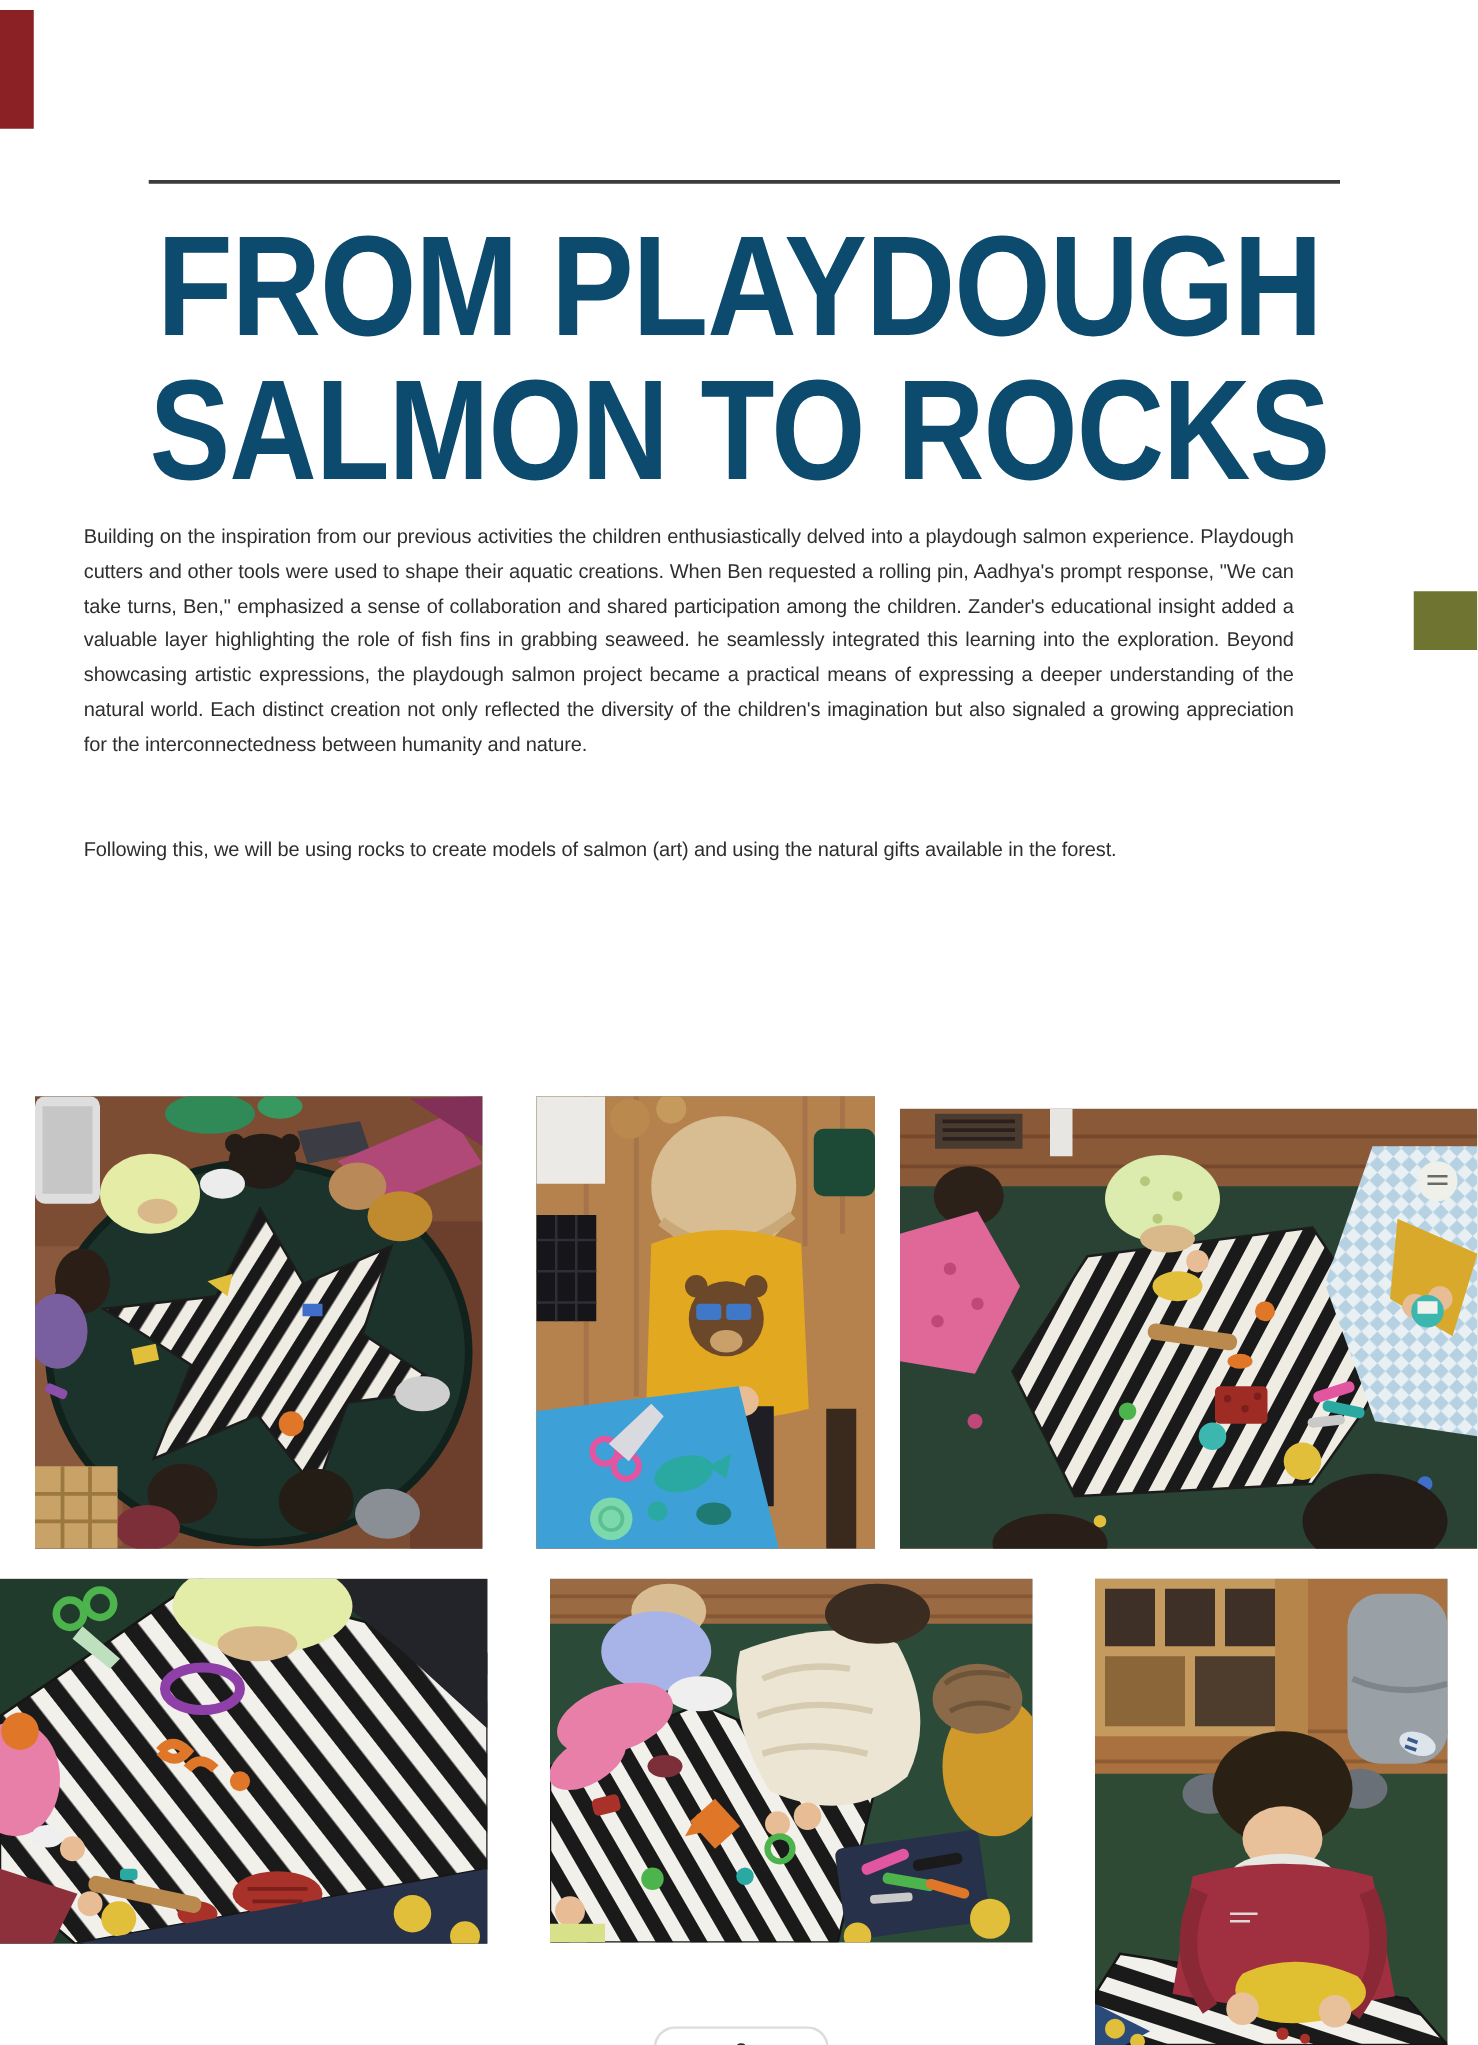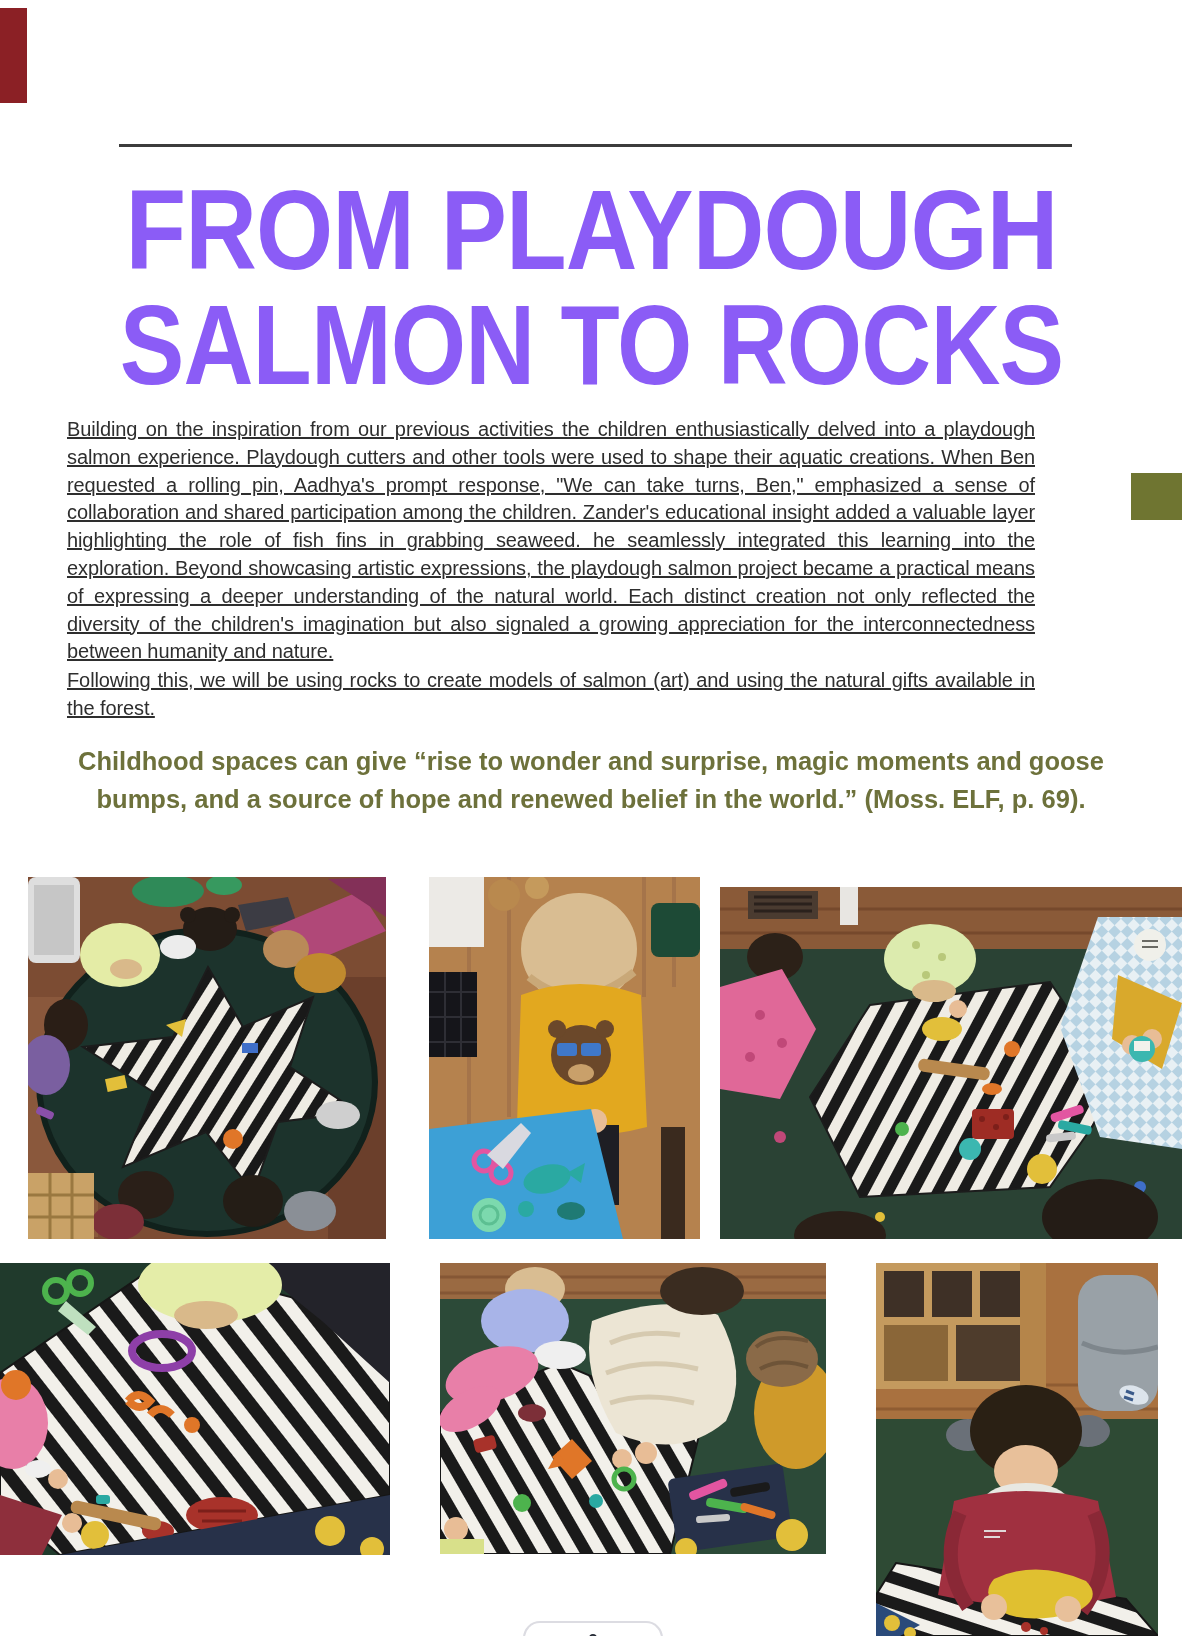--- a/index.html
+++ b/index.html
@@ -3,30 +3,30 @@
 <meta charset="utf-8">
 <style>
   html,body{margin:0;padding:0;background:#ffffff;}
   .page{position:relative;width:1182px;height:1636px;background:#fff;overflow:hidden;
         font-family:"Liberation Sans",sans-serif;}
   .abs{position:absolute;}
 
   .accent-red{left:0;top:8px;width:27px;height:95px;background:#8b2025;}
   .rule{left:119px;top:144px;width:953px;height:3px;background:#3c3c3c;}
 
-  .title{left:1px;right:0;top:172px;text-align:center;color:#8b5cf6;font-weight:bold;}
+  .title{left:1px;right:0;top:172px;text-align:center;color:#0c4a6e;font-weight:bold;}
   .title .t{display:block;font-size:114px;line-height:115px;letter-spacing:-1px;
             white-space:nowrap;transform-origin:50% 50%;}
   .title .t1{transform:scaleX(.87);}
   .title .t2{transform:scaleX(.85);}
 
   .accent-olive{left:1131px;top:473px;width:51px;height:47px;background:#6f7531;}
 
-  .bodytext{left:67px;width:968px;text-align:justify;font-size:20px;line-height:27.8px;
-            color:#2e2e2e;letter-spacing:-.1px;text-decoration:underline;}
+  .bodytext{left:67px;width:968px;text-align:justify;font-size:16px;line-height:27.8px;
+            color:#2e2e2e;letter-spacing:-.1px;}
   .p1{top:416px;}
   .p2{top:667px;}
 
   .quote{left:51px;width:1080px;top:742px;text-align:center;font-weight:bold;
          font-size:25.5px;line-height:38px;color:#6d713b;}
   .quote span{display:block;}
 
   .ph{position:absolute;overflow:hidden;background:#777;}
   .ph svg{display:block;width:100%;height:100%;}
   .ph1{left:28px;top:877px;width:358px;height:362px;}
@@ -53,24 +53,20 @@
   <div class="abs title">
     <span class="t t1">FROM PLAYDOUGH</span>
     <span class="t t2">SALMON TO ROCKS</span>
   </div>
 
   <div class="abs accent-olive"></div>
 
   <div class="abs bodytext p1">Building on the inspiration from our previous activities the children enthusiastically delved into a playdough salmon experience.  Playdough cutters and other tools were used to shape their aquatic creations. When Ben requested a rolling pin, Aadhya's prompt response, "We can take turns, Ben," emphasized a sense of collaboration and shared participation among the children. Zander's educational insight added a valuable layer highlighting the role of fish fins in grabbing seaweed. he seamlessly integrated this learning into the exploration. Beyond showcasing artistic expressions, the playdough salmon project became a practical means of expressing a deeper understanding of the natural world. Each distinct creation not only reflected the diversity of the children's imagination but also signaled a growing appreciation for the interconnectedness between humanity and nature.</div>
   <div class="abs bodytext p2">Following this, we will be using rocks  to create models of salmon (art) and using the natural gifts  available in the forest.</div>
 
-  <div class="abs quote">
-    <span>Childhood spaces can give “rise to wonder and surprise, magic moments and goose</span>
-    <span>bumps, and a source of hope and renewed belief in the world.” (Moss. ELF, p. 69).</span>
-  </div>
 
   <div class="ph ph1" role="img" aria-label="Overhead view of children seated around a circular dark-green rug with a black and white striped star mat and playdough toys">
     <svg viewBox="0 0 358 362" xmlns="http://www.w3.org/2000/svg">
       <defs>
         <pattern id="s1" width="20" height="20" patternUnits="userSpaceOnUse" patternTransform="rotate(32)">
           <rect width="20" height="20" fill="#efece4"></rect>
             <rect width="10" height="20" fill="#191919"></rect>
         </pattern>
       </defs>
       <rect width="358" height="362" fill="#7c4c33"></rect>

